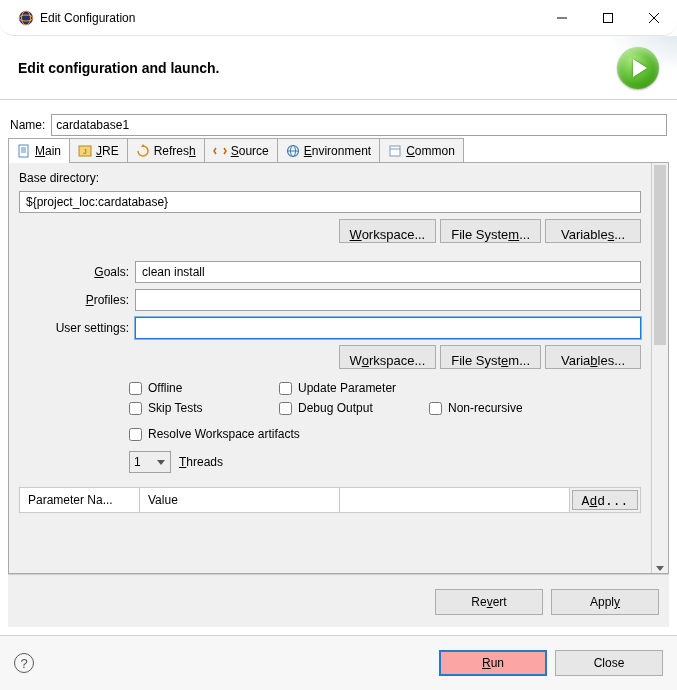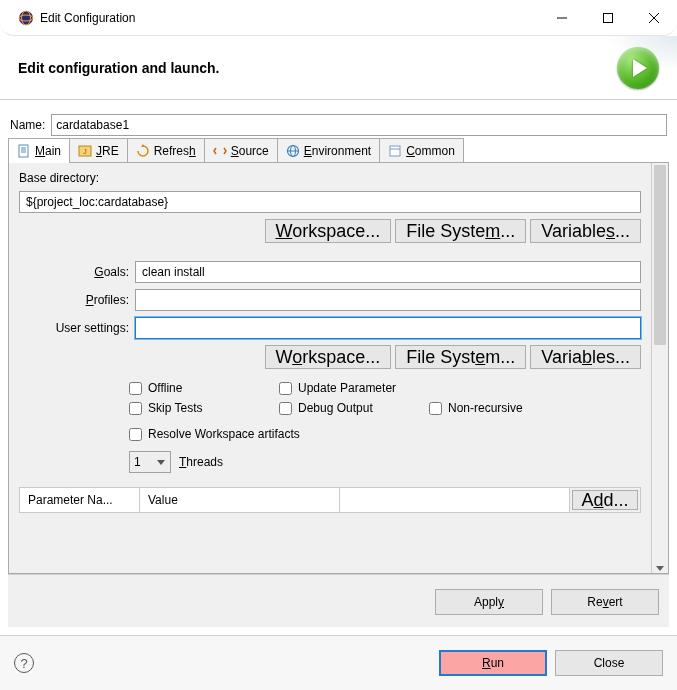--- a/index.html
+++ b/index.html
@@ -37,21 +37,21 @@
 .panel { flex:1; padding: 8px 10px 8px 10px; overflow:hidden; display:flex; flex-direction:column; gap:6px;}
 .scrollbar { width:17px; background:#f0f0f0; border-left:1px solid #ccc; position:relative;}
 .scrollbar .thumb { position:absolute; top:2px; left:2px; right:2px; height:180px; background:#cdcdcd; border-radius:1px;}
 .scrollbar .arrow-dn { position:absolute; bottom:2px; left:0;right:0; display:flex; justify-content:center;}
 .scrollbar .arrow-dn::before { content:''; width:0;height:0;border-left:4px solid transparent;border-right:4px solid transparent;border-top:5px solid #606060;}
 
 .section-label { font-size:12px; }
 .text-input { width:100%; height:22px; border:1px solid #a0a0a0; background:#fff; padding:0 6px; font-size:12px; display:flex; align-items:center; }
 .text-input.focused { border:1px solid #1e7bd0; outline:1px solid #7db6e8;}
 .btn-row { display:flex; justify-content:flex-end; gap:4px; }
-.btn { height:24px; min-width:70px; padding:0 10px; background:#e7e7e7; border:1px solid #adadad; font-size:18px; display:flex; align-items:center; justify-content:center;}
+.btn { height:24px; min-width:70px; padding:0 10px; background:#e7e7e7; border:1px solid #adadad; font-size:13px; display:flex; align-items:flex-end; justify-content:center;}
 .btn.wide { min-width:96px; }
 
 .form-grid { display:grid; grid-template-columns: 110px 1fr; column-gap:6px; row-gap:6px; align-items:center;}
 .form-grid label { text-align:right; font-size:12px; }
 
 .checks { display:grid; grid-template-columns: repeat(3, 140px); row-gap:6px; column-gap:10px; margin-left:110px; margin-top:6px;}
 .checks.row3 { grid-template-columns: 1fr; }
 .check { display:flex; align-items:center; gap:6px; font-size:12px;}
 .check input { width:13px; height:13px; }
 
@@ -60,21 +60,21 @@
 .spinner .arr { width:10px; display:flex; align-items:center; justify-content:center;}
 .spinner .arr::before { content:''; width:0;height:0;border-left:4px solid transparent;border-right:4px solid transparent;border-top:5px solid #555;}
 
 .param-table { display:flex; border:1px solid #c9c9c9; margin-top:8px; height:26px;}
 .param-table .col { padding:4px 8px; border-right:1px solid #c9c9c9; font-size:12px; background:#fff; display:flex; align-items:center;}
 .param-table .col.h { background:#fff; }
 .param-table .col:nth-child(1){ width:120px;}
 .param-table .col:nth-child(2){ width:200px;}
 .param-table .col:nth-child(3){ flex:1;}
 .param-table .add-cell { width:70px; border-right:none; padding:2px; display:flex; align-items:center; justify-content:center; background:#f0f0f0;}
-.param-table .add-cell .btn { min-width:60px; height:20px;}
+.param-table .add-cell .btn { min-width:60px; height:20px;font-family:Liberation Mono, monospace;}
 
 .lower-buttons { display:flex; justify-content:flex-end; gap:8px; padding:14px 10px 12px 10px; border-top:1px solid #d0d0d0; background:#f0f0f0;}
 .footer { display:flex; align-items:center; justify-content:space-between; padding:14px 14px; border-top:1px solid #d0d0d0; background:#f7f7f7;}
 .footer-right { display:flex; gap:8px;}
 .dialog-btn { width:108px; height:26px; background:#e7e7e7; border:1px solid #adadad; display:flex; align-items:center; justify-content:center; font-size:12px;}
 .dialog-btn.primary { border:2px solid #1e7bd0; background:#fca5a5;}
 .help-icon { width:20px; height:20px; border:1.5px solid #5a5a5a; border-radius:50%; display:flex; align-items:center; justify-content:center; font-size:13px; color:#5a5a5a;}
 
 .mn { text-decoration: underline; }
 </style>
@@ -281,24 +281,24 @@
 
     </div>
     <div class="scrollbar">
       <div class="thumb"></div>
       <div class="arrow-dn"></div>
     </div>
   </div>
 
   <div class="lower-buttons">
     <div class="dialog-btn">
+        <span>Re<span class="mn">v</span>ert</span>
+      </div>
+    <div class="dialog-btn">
         <span>Appl<span class="mn">y</span></span>
-      </div>
-    <div class="dialog-btn">
-        <span>Re<span class="mn">v</span>ert</span>
       </div>
   </div>
 
 </div>
 
 <div class="footer">
   <div class="help-icon">?</div>
   <div class="footer-right">
     <div class="dialog-btn primary">
         <span><span class="mn">R</span>un</span>

